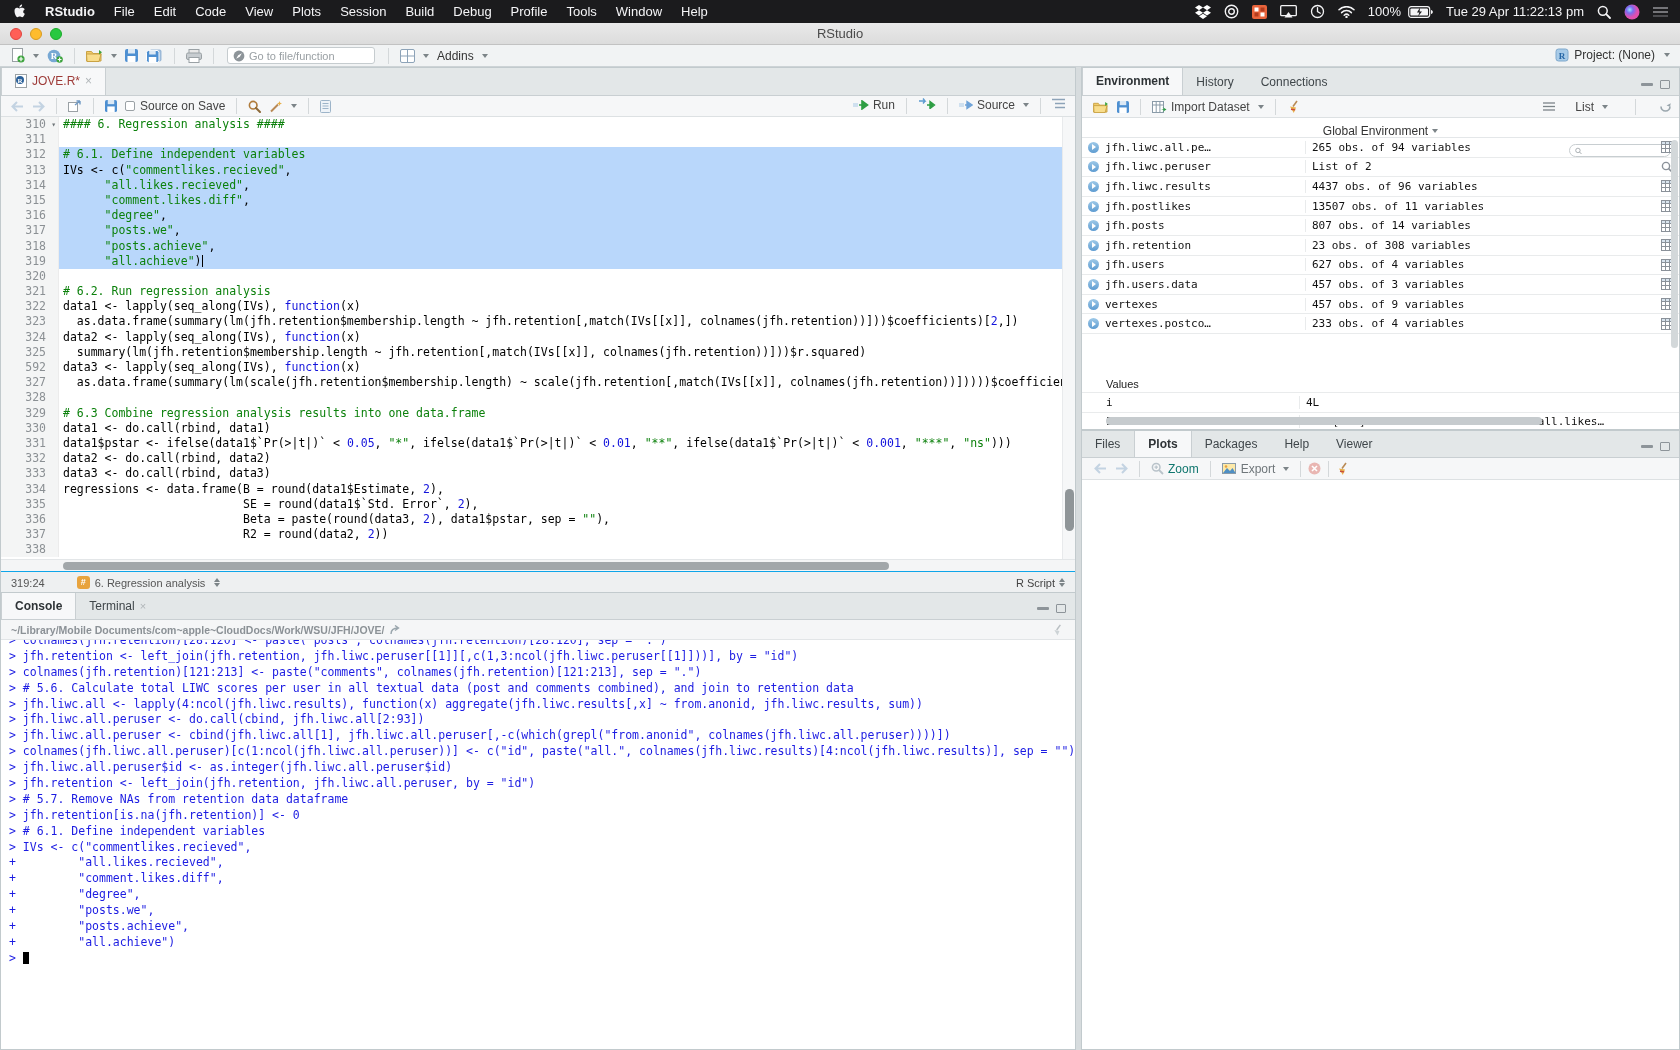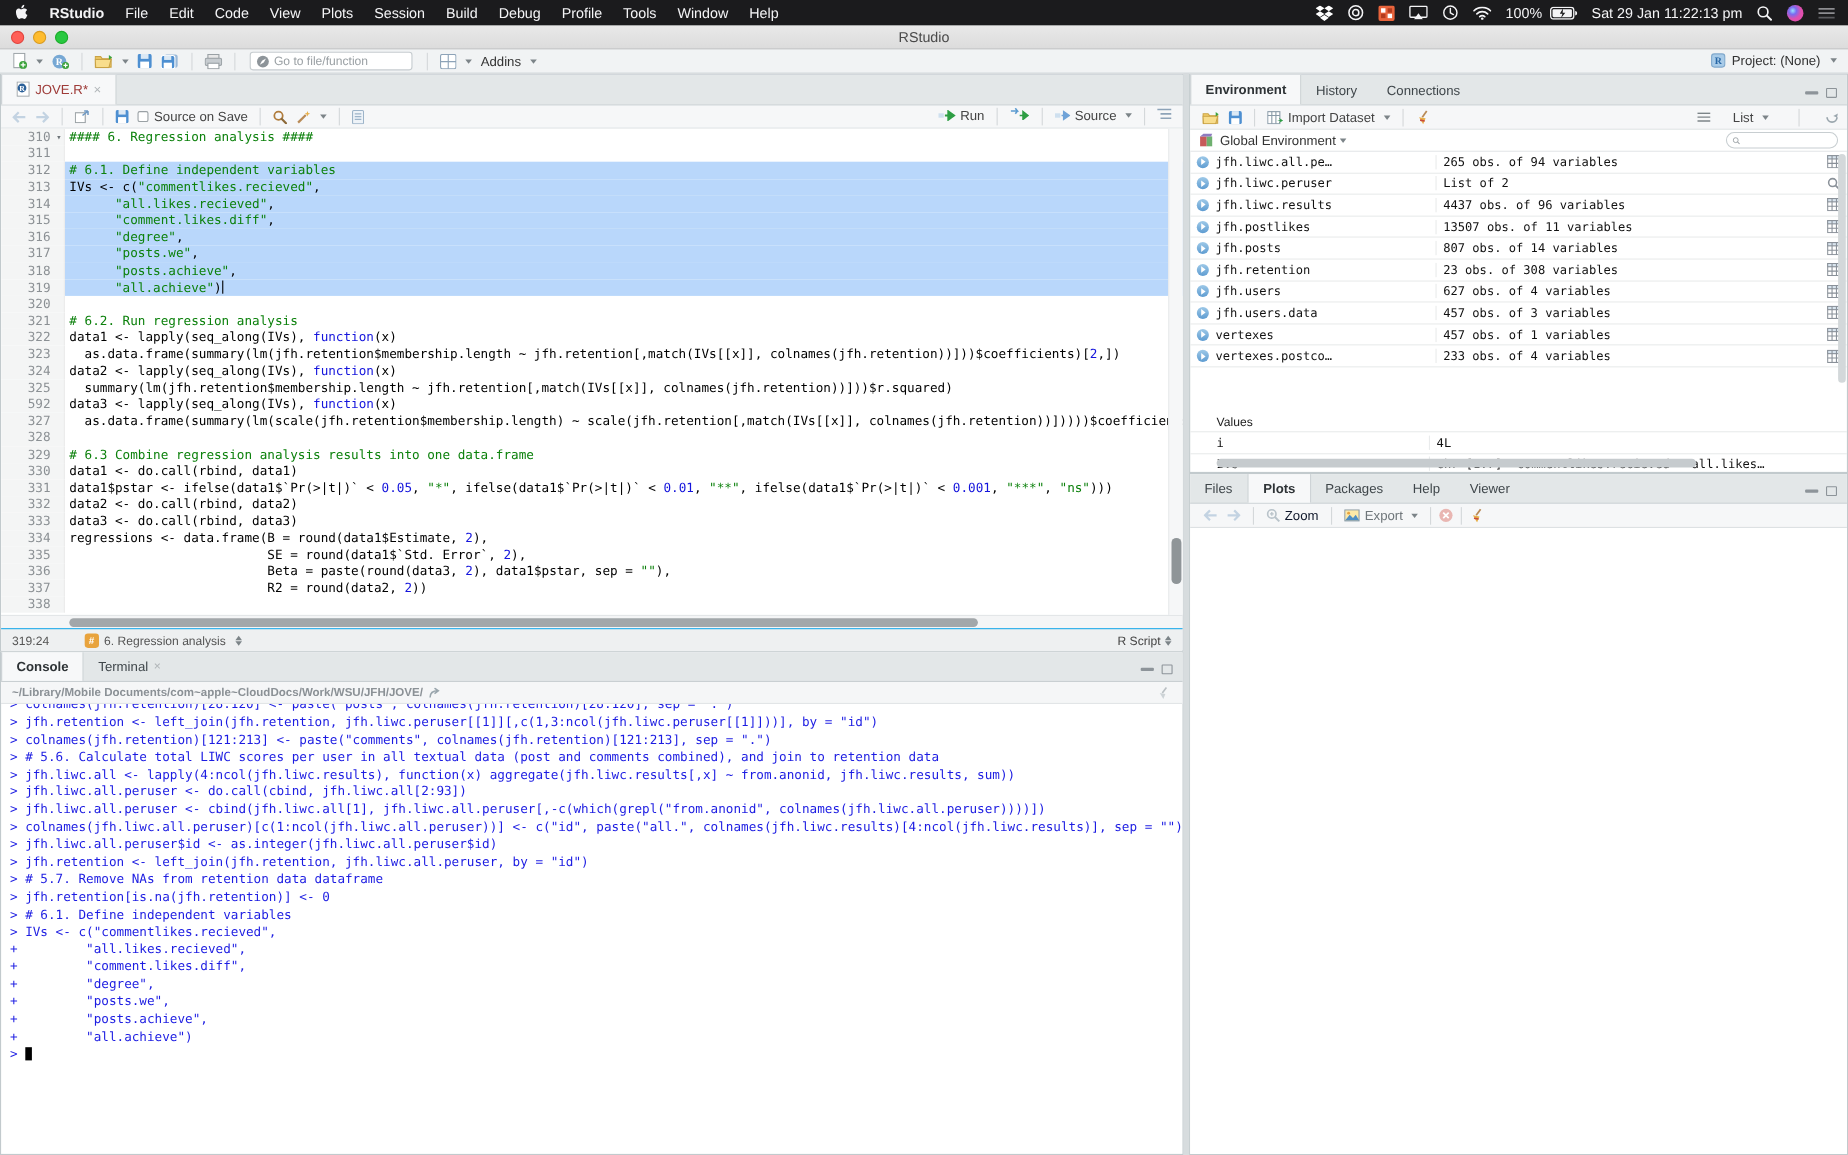--- a/index.html
+++ b/index.html
@@ -104,21 +104,21 @@
   .con-line { height:15.9px; line-height:15.9px; white-space:pre; }
   .con-line:first-child { margin-top:-7px; }
   .caret-console { display:inline-block; width:6px; height:12px; background:#000; vertical-align:-2px; }
   #tab-terminal .x { color:#b0b5b8; font-size:11px; font-weight:normal; }
 
   
   #env-pane { left:1081px; top:67px; width:599px; height:363px; }
   #env-toolbar { height:22px; padding:0 7px; }
   #env-toolbar .right { margin-left:auto; display:flex; align-items:center; gap:16px; }
   #env-scope { height:20px; display:flex; align-items:center; gap:6px; padding:0 8px;
-    border-bottom:1px solid #e4e7e9; font-size:12px; color:#333; background:#fff; }
+    border-bottom:1px solid #e4e7e9; font-size:12px; color:#333; background:#fff;flex-direction:column; }
   #env-search { margin-left:auto; width:102px; height:15px; border:1px solid #c8ced1;
     border-radius:8px; display:flex; align-items:center; padding:0 5px; background:#fff; }
   #env-search input { border:none; outline:none; width:80px; font-size:10px; background:transparent; }
   #env-list { font-family:"DejaVu Sans Mono",monospace; font-size:11px; color:#111; }
   .env-row { display:flex; align-items:center; height:19.6px; border-bottom:1px solid #e9ebec;
     padding-left:6px; }
   .env-expand { width:11px; height:11px; border-radius:50%;
     background:linear-gradient(#9ec9e8,#5e9cd1); flex:0 0 11px; position:relative; margin-right:6px; }
   .env-expand::after { content:""; position:absolute; left:4px; top:2.5px; width:0; height:0;
     border-top:3px solid transparent; border-bottom:3px solid transparent; border-left:4.5px solid #fff; }
@@ -132,21 +132,21 @@
   .env-vname { width:217px; flex:0 0 217px; padding-left:24px; }
   .env-vval { flex:1; border-left:1px solid #e9ebec; padding-left:6px; white-space:nowrap; overflow:hidden; }
   #env-hscroll { position:absolute; left:24px; bottom:4px; width:436px; height:8px;
     background:#c6cbce; border-radius:5px; }
   #env-vscroll { position:absolute; right:1px; top:72px; width:7px; height:208px;
     background:#d3d8da; border-radius:4px; }
 
   
   #plots-pane { left:1081px; top:430px; width:599px; height:620px; }
   #plots-toolbar { height:22px; padding:0 8px; color:#6f767a; }
-  .dim { color:#0f172a; }
+  .dim { color:#0f766e; }
 
   
   svg { display:block; }
   .ic { flex:0 0 auto; }
 </style>
 </head>
 <body>
 
 <div id="menubar">
   <div class="left">
@@ -184,21 +184,21 @@
         <path d="M6.2 9.2a3.4 3.4 0 014.6 0" fill="none" stroke="#f4f4f6" stroke-width="1.5" stroke-linecap="round"></path>
         <circle cx="8.5" cy="11" r="1.2" fill="#f4f4f6"></circle>
       </svg>
     <span id="mb-batt-label">100%</span>
     <svg class="st-ic" width="25" height="12" viewBox="0 0 25 12">
         <rect x="0.7" y="0.7" width="21" height="10.6" rx="2.5" fill="none" stroke="#f4f4f6" stroke-width="1.2"></rect>
         <rect x="2.4" y="2.4" width="17.6" height="7.2" rx="1.2" fill="#f4f4f6"></rect>
         <path d="M23 4v4c1.2-.3 1.8-1 1.8-2S24.2 4.3 23 4z" fill="#f4f4f6"></path>
         <path d="M12 1.5L9 6.5h2.4L10 10.5l4-5h-2.4z" fill="#1b1b1d"></path>
       </svg>
-    <span id="mb-clock">Sat 29 Jan 11:22:13 pm</span>
+    <span id="mb-clock">Tue 29 Apr 11:22:13 pm</span>
     <svg class="st-ic" width="14" height="14" viewBox="0 0 14 14">
         <circle cx="5.8" cy="5.8" r="4.4" fill="none" stroke="#f4f4f6" stroke-width="1.5"></circle>
         <line x1="9.2" y1="9.2" x2="13" y2="13" stroke="#f4f4f6" stroke-width="1.8" stroke-linecap="round"></line>
       </svg>
     <svg class="st-ic" width="16" height="16" viewBox="0 0 16 16">
         <defs>
           <radialGradient id="siri" cx="35%" cy="35%">
             <stop offset="0%" stop-color="#9be2ff"></stop>
             <stop offset="45%" stop-color="#7a6cf0"></stop>
             <stop offset="100%" stop-color="#e04fae"></stop>
@@ -702,21 +702,21 @@
             <rect x="0.5" y="0.5" width="12" height="3" fill="#d8e4ee" stroke="#8a9199"></rect>
             <line x1="4.5" y1="0.5" x2="4.5" y2="11.5" stroke="#8a9199"></line>
             <line x1="8.5" y1="0.5" x2="8.5" y2="11.5" stroke="#8a9199"></line>
             <line x1="0.5" y1="7.5" x2="12.5" y2="7.5" stroke="#8a9199"></line>
           </svg>
         </span>
       </div>
       <div class="env-row">
         <span class="env-expand"></span>
         <span class="env-name">vertexes</span>
-        <span class="env-desc">457 obs. of 1 variables</span>
+        <span class="env-desc">457 obs. of 9 variables</span>
         <span class="env-action">
           <svg width="13" height="12" viewBox="0 0 13 12">
             <rect x="0.5" y="0.5" width="12" height="11" fill="#fff" stroke="#8a9199"></rect>
             <rect x="0.5" y="0.5" width="12" height="3" fill="#d8e4ee" stroke="#8a9199"></rect>
             <line x1="4.5" y1="0.5" x2="4.5" y2="11.5" stroke="#8a9199"></line>
             <line x1="8.5" y1="0.5" x2="8.5" y2="11.5" stroke="#8a9199"></line>
             <line x1="0.5" y1="7.5" x2="12.5" y2="7.5" stroke="#8a9199"></line>
           </svg>
         </span>
       </div>

